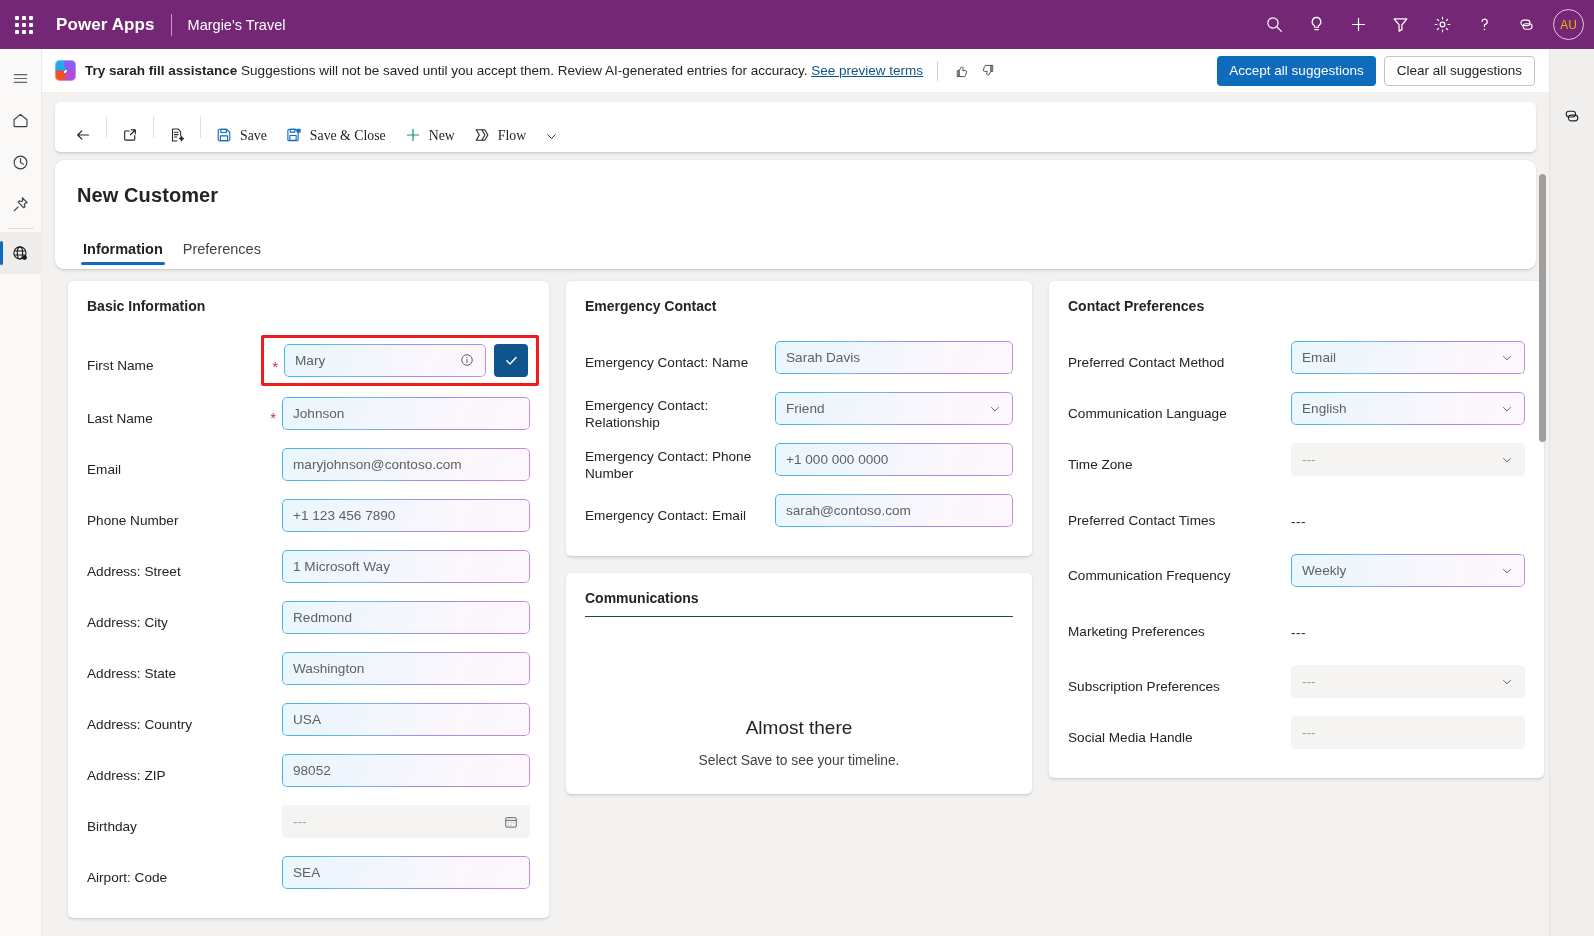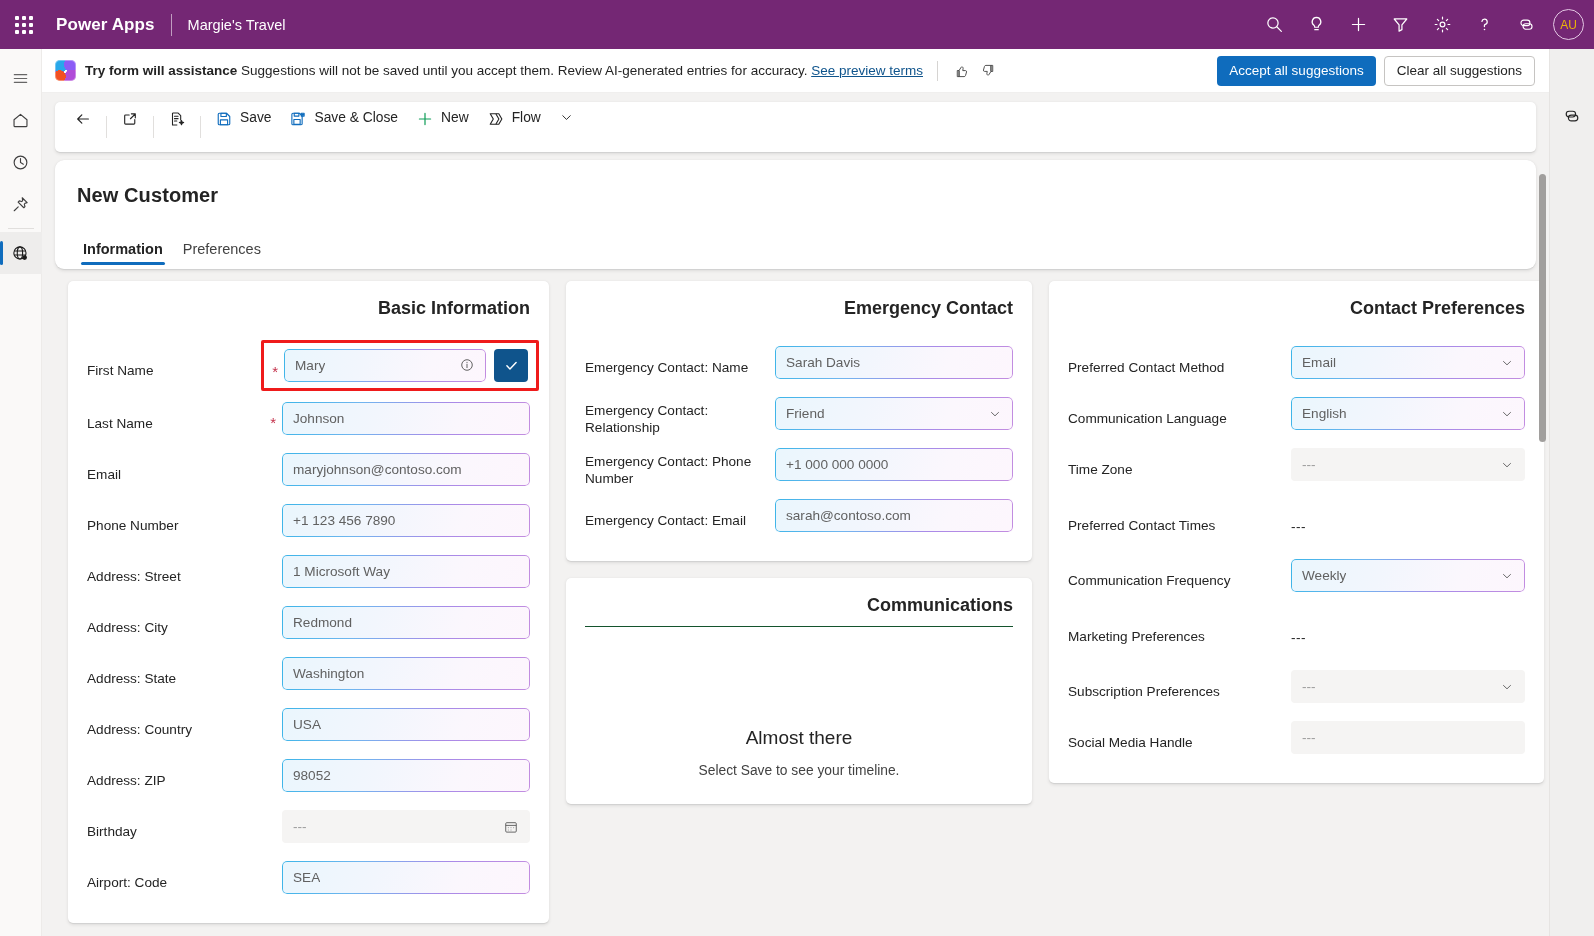--- a/index.html
+++ b/index.html
@@ -132,23 +132,23 @@
   }
 
   
   #cmdbar-outer { padding: 9px 13px 0 13px; flex: 0 0 auto; }
   #cmdbar {
     background:#fff; height:50px; border-radius:5px;
     display:flex; align-items:center; padding: 0 10px;
     box-shadow: 0 .3px .9px rgba(0,0,0,.07), 0 1.6px 3.6px rgba(0,0,0,.09);
   }
   .cmd-btn {
-    height: 34px; display:flex; align-items:flex-start; gap:7px;
+    height: 34px; display:flex; align-items:flex-end; gap:7px;
     padding: 0 9px; border-radius:4px; cursor:pointer;
-    font-size: 13.8px; color:#242424; white-space: nowrap;
+    font-size: 13.8px; color:#242424; white-space: nowrap; font-family: Liberation Serif, serif;
   }
   .cmd-sep { width:1px; height:22px; background:#e1dfdd; margin: 0 5px; }
 
   
   #form-scroll {
     flex: 1 1 auto; overflow: hidden; position: relative;
     padding: 8px 13px 0 13px;
   }
   #form-card {
     background:#fff; border-radius:9px;
@@ -178,22 +178,22 @@
   .col { display:flex; flex-direction:column; gap:17px; }
   #col1 { width: 481px; flex: 0 0 481px; }
   #col2 { width: 466px; flex: 0 0 466px; }
   #col3 { width: 495px; flex: 0 0 495px; }
 
   .section {
     background:#fff; border-radius:5px; padding: 17px 19px 20px 19px;
     box-shadow: 0 .3px .9px rgba(0,0,0,.07), 0 1.6px 3.6px rgba(0,0,0,.09);
   }
   .section-title {
-    font-size: 18px; font-weight: 600; color:#242424;
-    padding-bottom: 10px; margin-bottom: 8px; text-align: right;
+    font-size: 14px; font-weight: 600; color:#242424;
+    padding-bottom: 10px; margin-bottom: 8px;
   }
   .section-title.ruled { border-bottom: 1px solid #14532d; }
 
   
   .frow { display:flex; align-items:center; min-height: 51px; }
   .flabel {
     font-size: 13.6px; color:#242424; line-height:17px;
     padding-top: 10px; flex: 0 0 auto;
   }
   .fctl { margin-left:auto; display:flex; align-items:flex-start; }
@@ -360,21 +360,21 @@
         <circle cx="14.3" cy="14.3" r="2.5" fill="#1b1b1b" stroke="none"></circle>
       </svg>
     </div>
   </div>
 
   <div id="center-col">
 
     <div id="ai-banner">
       <div id="copilot-badge"></div>
       <div id="banner-text">
-        <span class="b">Try form will assistance</span>
+        <span class="b">Try sarah fill assistance</span>
         <span>Suggestions will not be saved until you accept them. Review AI-generated entries for accuracy.</span>
         <span id="preview-link">See preview terms</span>
       </div>
       <div class="banner-div"></div>
       <div class="thumb-btn">
         <svg width="16" height="16" viewBox="0 0 20 20" fill="none" stroke="#4a4a4a" stroke-width="1.2" stroke-linejoin="round">
           <path d="M6.3 17h6.4c.8 0 1.5-.5 1.7-1.3l1.3-4.6c.2-.8-.4-1.6-1.2-1.6h-3.6l.5-2.5c.2-1-.4-2-1.4-2.2-.4-.1-.8.1-1 .5L6.3 9.4z"></path>
           <path d="M6.3 9.4v7.6H4.1V9.4z"></path>
         </svg>
       </div>

